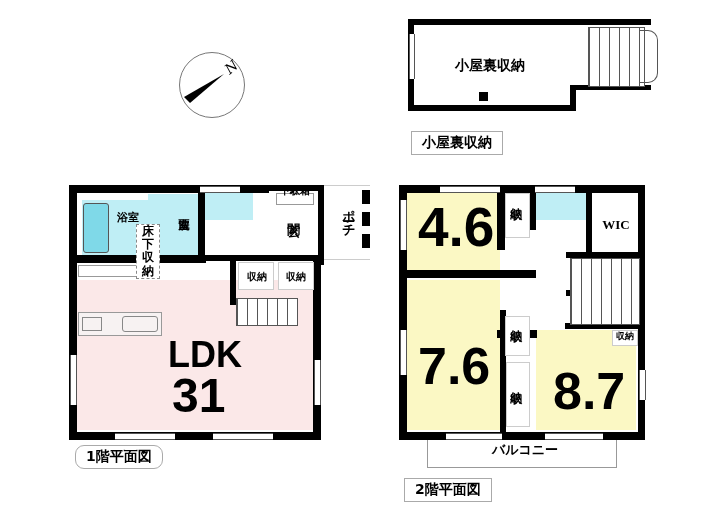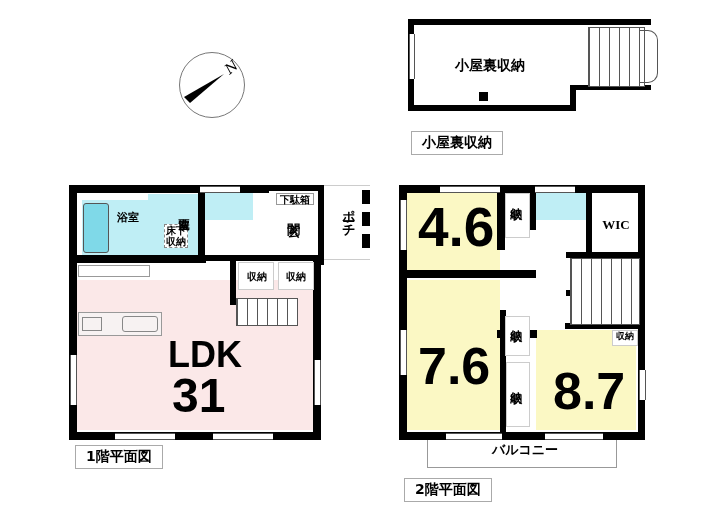--- a/index.html
+++ b/index.html
@@ -78,31 +78,31 @@
   <div class="stair" style="left:236px;top:298px;width:60px;height:26px;"></div>
 
   <div class="room" style="left:238px;top:262px;width:36px;height:28px;background:#fff;border:1px solid #ccc;"></div>
   <div class="room" style="left:278px;top:262px;width:36px;height:28px;background:#fff;border:1px solid #ccc;"></div>
 
   <div class="room" style="left:324px;top:185px;width:46px;height:75px;background:#fff;border-top:1px solid #ccc;border-bottom:1px solid #ccc;"></div>
   <div class="wall" style="left:362px;top:190px;width:8px;height:65px;background:repeating-linear-gradient(180deg,#000 0 14px,#fff 14px 22px);"></div>
   <div class="abs" style="left:276px;top:193px;width:38px;height:12px;border:1px solid #999;background:#fff;"></div>
 
   <div class="lbl" style="left:112px;top:212px;width:32px;font-size:11px;">浴室</div>
-  <div class="lbl" style="left:164px;top:224px;width:22px;font-size:10px;border:1px dashed #888;background:#fff;">床下収納</div>
+  <div class="lbl" style="left:136px;top:224px;width:22px;font-size:12px;border:1px dashed #888;background:#fff;">床下収納</div>
   <div class="lbl vt" style="left:177px;top:210px;font-size:11px;">洗面室</div>
-  <div class="lbl" style="left:274px;top:194px;width:42px;font-size:10px;">下駄箱</div>
+  <div class="lbl" style="left:274px;top:186px;width:42px;font-size:10px;font-family:Liberation Mono, monospace;">下駄箱</div>
   <div class="lbl vt" style="left:286px;top:213px;font-size:13px;">玄関</div>
   <div class="lbl vt" style="left:341px;top:200px;font-size:13px;">ポーチ</div>
   <div class="lbl" style="left:240px;top:271px;width:34px;font-size:10px;">収納</div>
   <div class="lbl" style="left:279px;top:271px;width:34px;font-size:10px;">収納</div>
   <div class="big" style="left:168px;top:337px;font-size:36px;">LDK</div>
   <div class="big" style="left:172px;top:372px;font-size:48px;">31</div>
 </div>
-<div class="caption" style="left:75px;top:445px;">1階平面図</div>
+<div class="caption" style="left:75px;top:445px;border-radius:9px;">1階平面図</div>
 
 <div>
   <div class="room" style="left:404px;top:190px;width:96px;height:80px;background:#fbf8c4;"></div>
   <div class="room" style="left:404px;top:280px;width:96px;height:150px;background:#fbf8c4;"></div>
   <div class="room" style="left:536px;top:330px;width:100px;height:100px;background:#fbf8c4;"></div>
   <div class="room" style="left:533px;top:190px;width:54px;height:30px;background:#bfeef5;"></div>
 
   <div class="wall" style="left:399px;top:185px;width:246px;height:8px;"></div>
   <div class="wall" style="left:399px;top:185px;width:8px;height:255px;"></div>
   <div class="wall" style="left:399px;top:432px;width:246px;height:8px;"></div>

